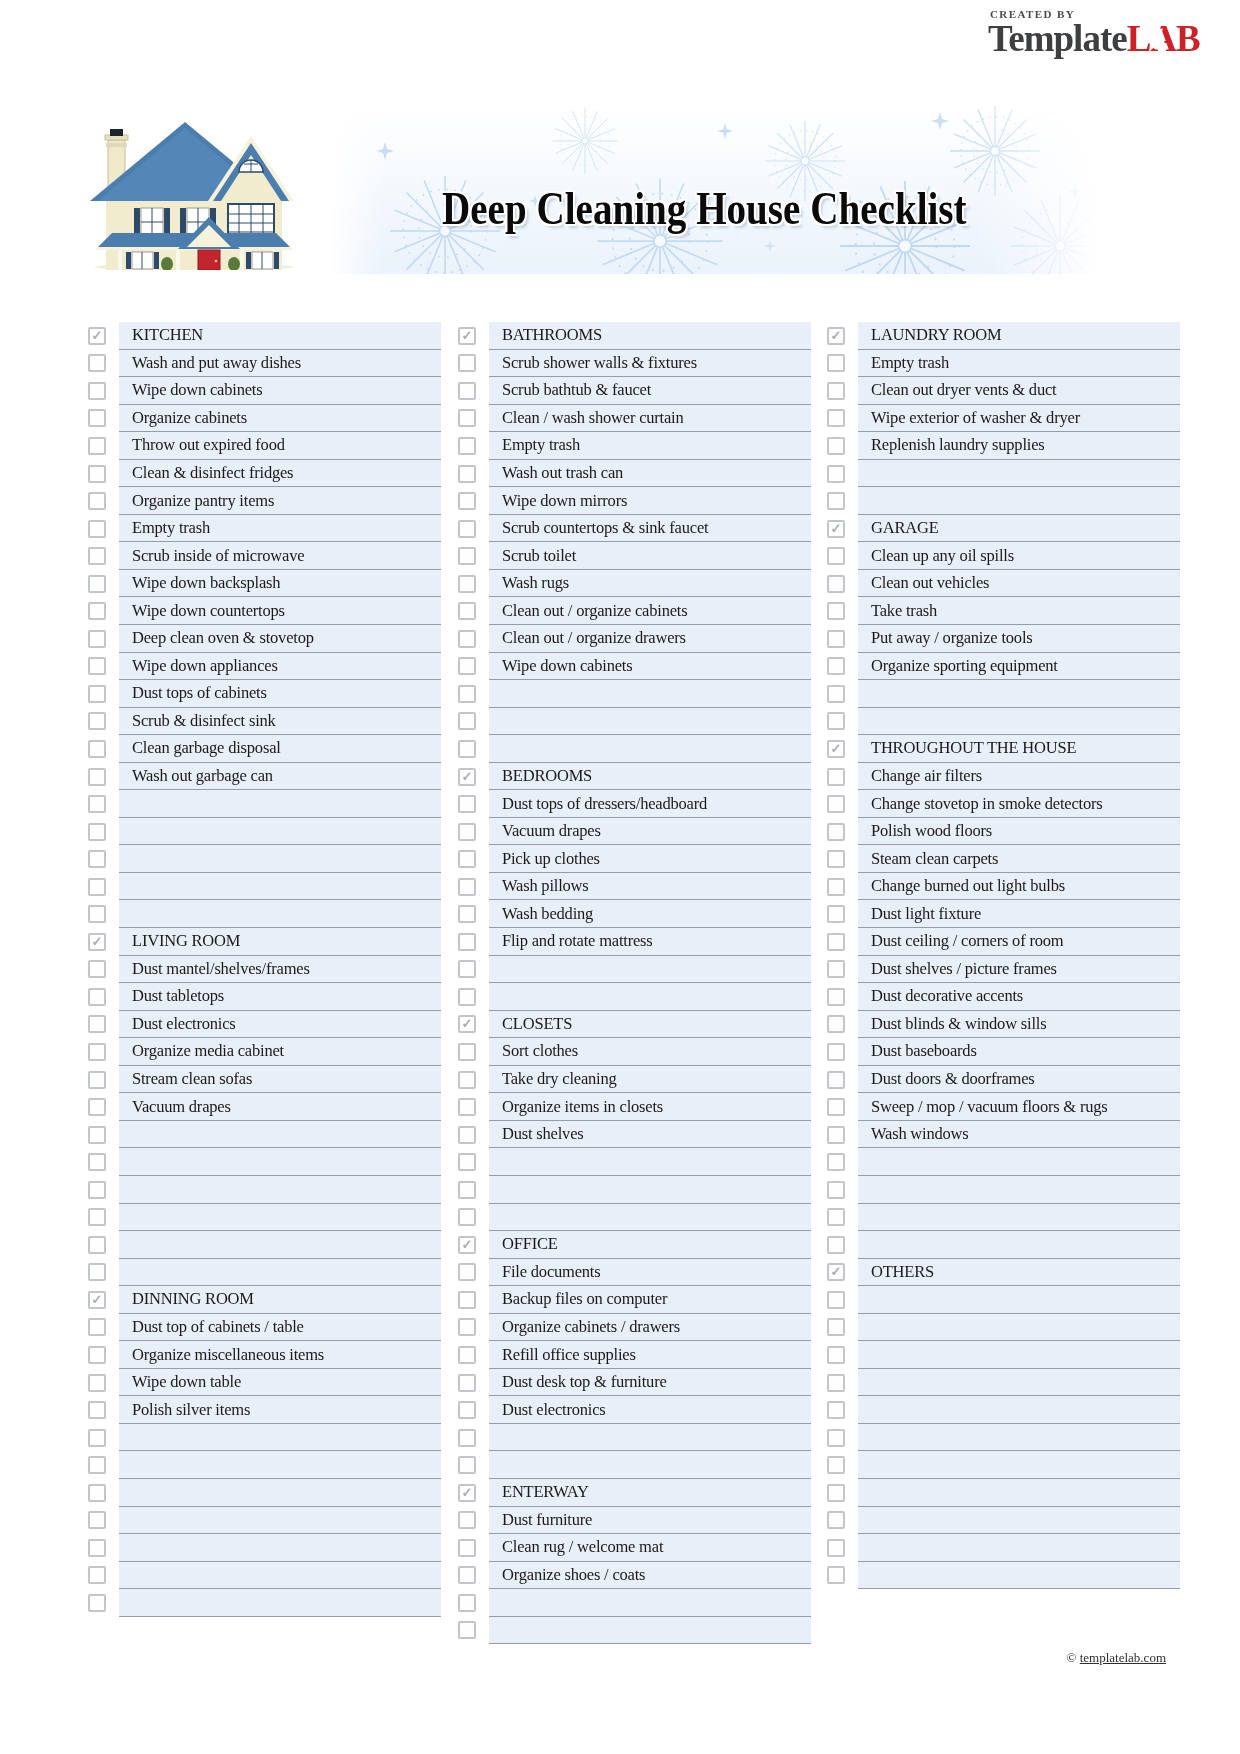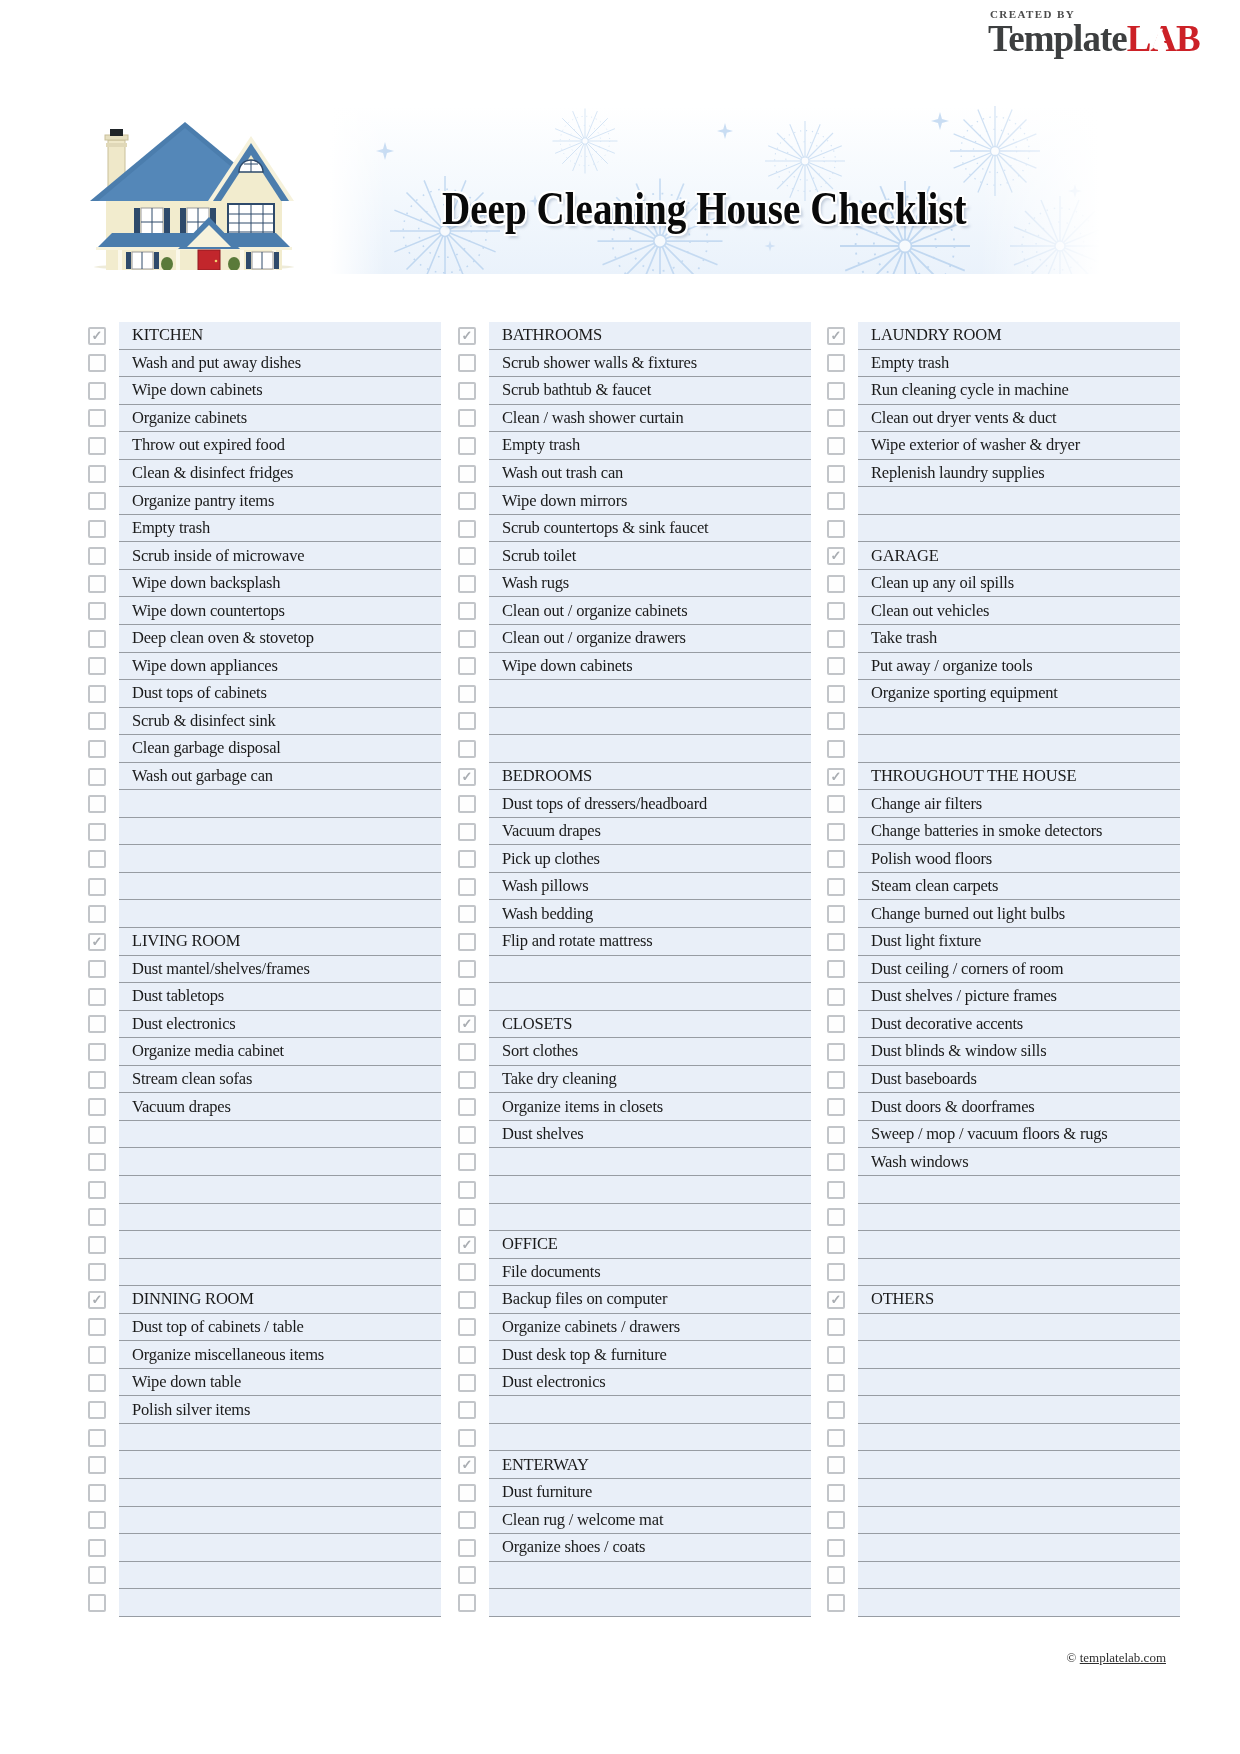--- a/index.html
+++ b/index.html
@@ -504,20 +504,24 @@
         <div class="row item">
           <span class="cb"></span>
           <span class="bar">Backup files on computer</span>
         </div>
         <div class="row item">
           <span class="cb"></span>
           <span class="bar">Organize cabinets / drawers</span>
         </div>
         <div class="row item">
           <span class="cb"></span>
+          <span class="bar">Refill office supplies</span>
+        </div>
+        <div class="row item">
+          <span class="cb"></span>
           <span class="bar">Dust desk top &amp; furniture</span>
         </div>
         <div class="row item">
           <span class="cb"></span>
           <span class="bar">Dust electronics</span>
         </div>
         <div class="row empty">
           <span class="cb"></span>
           <span class="bar"></span>
         </div>
@@ -554,24 +558,20 @@
         <div class="row header">
           <span class="cb">✓</span>
           <span class="bar">LAUNDRY ROOM</span>
         </div>
         <div class="row item">
           <span class="cb"></span>
           <span class="bar">Empty trash</span>
         </div>
         <div class="row item">
           <span class="cb"></span>
-          <span class="bar">Run cleaning cycle in machine</span>
-        </div>
-        <div class="row item">
-          <span class="cb"></span>
           <span class="bar">Clean out dryer vents &amp; duct</span>
         </div>
         <div class="row item">
           <span class="cb"></span>
           <span class="bar">Wipe exterior of washer &amp; dryer</span>
         </div>
         <div class="row item">
           <span class="cb"></span>
           <span class="bar">Replenish laundry supplies</span>
         </div>
@@ -618,21 +618,21 @@
         <div class="row header">
           <span class="cb">✓</span>
           <span class="bar">THROUGHOUT THE HOUSE</span>
         </div>
         <div class="row item">
           <span class="cb"></span>
           <span class="bar">Change air filters</span>
         </div>
         <div class="row item">
           <span class="cb"></span>
-          <span class="bar">Change batteries in smoke detectors</span>
+          <span class="bar">Change stovetop in smoke detectors</span>
         </div>
         <div class="row item">
           <span class="cb"></span>
           <span class="bar">Polish wood floors</span>
         </div>
         <div class="row item">
           <span class="cb"></span>
           <span class="bar">Steam clean carpets</span>
         </div>
         <div class="row item">

